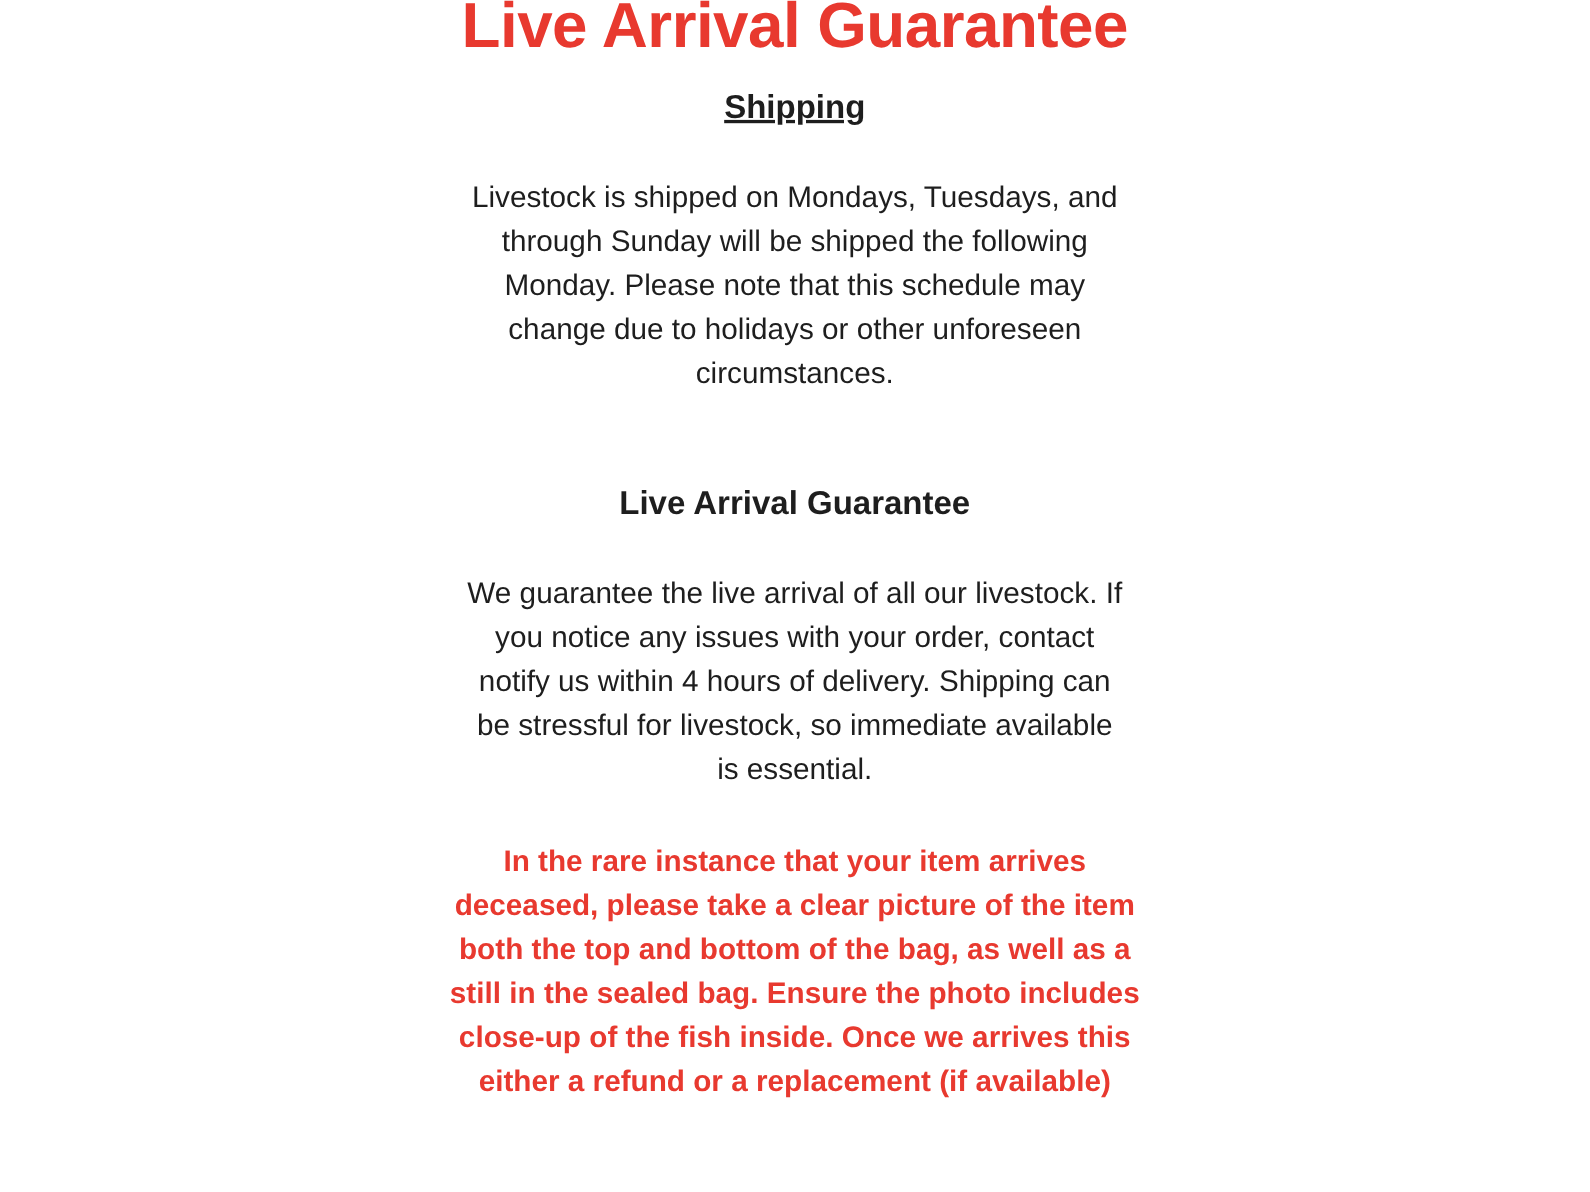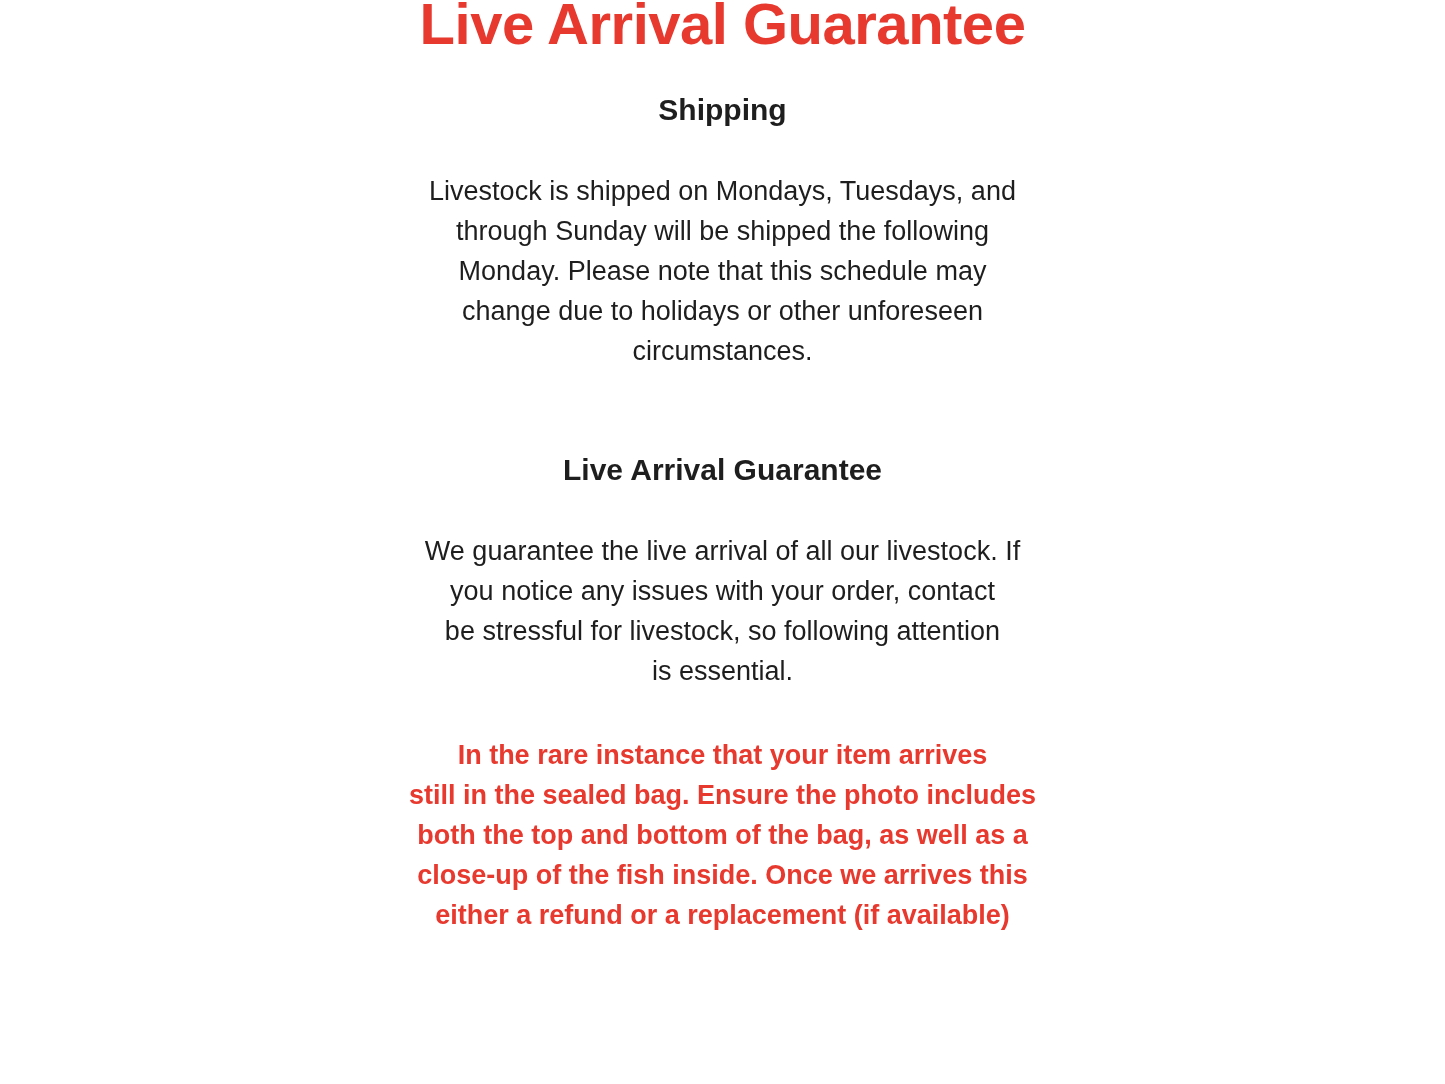--- a/index.html
+++ b/index.html
@@ -28,21 +28,21 @@
     font-weight: 800;
     letter-spacing: -0.5px;
     color: var(--accent);
   }
   .section-heading {
     font-size: 30px;
     line-height: 38px;
     font-weight: 700;
     color: var(--ink);
   }
-  .heading-shipping { margin-top: 36px; }
+  .heading-shipping { margin-top: 24px; text-decoration: underline; }
   .heading-guarantee { margin-top: 80px; }
   .body-text {
     margin-top: 42px;
     font-size: 27px;
     line-height: 40px;
     font-weight: 400;
     color: var(--ink);
   }
   .notice-text {
     margin-top: 44px;
@@ -69,26 +69,28 @@
         <span class="line">change due to holidays or other unforeseen</span>
         <span class="line">circumstances.</span>
       </div>
   </section>
 
   <section>
     <h2 class="section-heading heading-guarantee">Live Arrival Guarantee</h2>
     <div class="body-text">
         <span class="line">We guarantee the live arrival of all our livestock. If</span>
         <span class="line">you notice any issues with your order, contact</span>
-        <span class="line">be stressful for livestock, so following attention</span>
+        <span class="line">notify us within 4 hours of delivery. Shipping can</span>
+        <span class="line">be stressful for livestock, so immediate available</span>
         <span class="line">is essential.</span>
       </div>
   </section>
 
   <div class="notice-text">
       <span class="line">In the rare instance that your item arrives</span>
+      <span class="line">deceased, please take a clear picture of the item</span>
+      <span class="line">both the top and bottom of the bag, as well as a</span>
       <span class="line">still in the sealed bag. Ensure the photo includes</span>
-      <span class="line">both the top and bottom of the bag, as well as a</span>
       <span class="line">close-up of the fish inside. Once we arrives this</span>
       <span class="line">either a refund or a replacement (if available)</span>
     </div>
 
 </main>
 
 </body></html>

